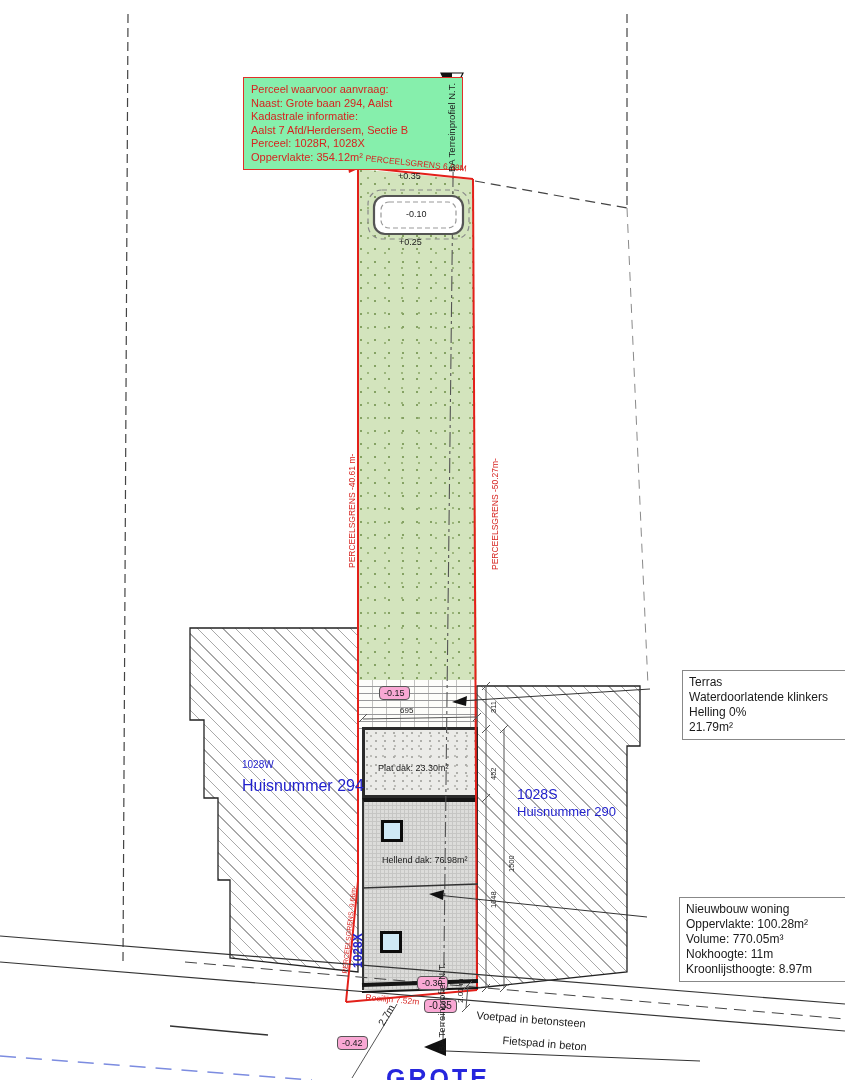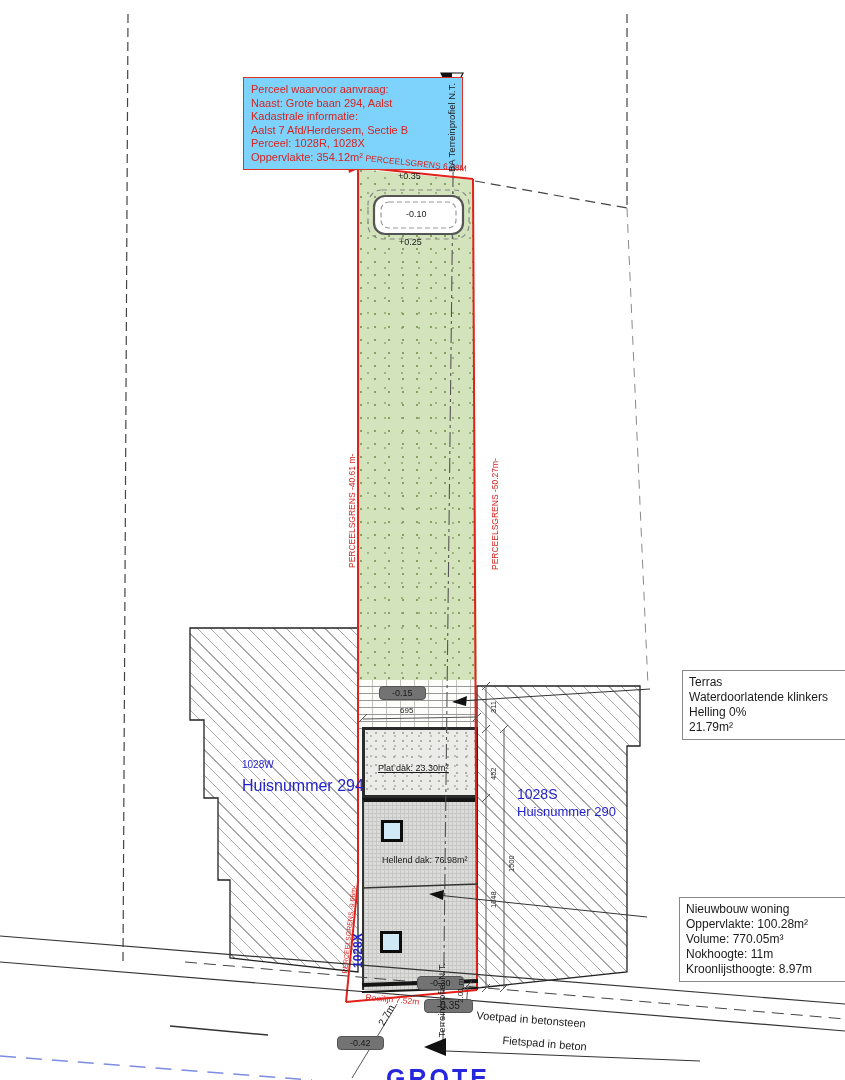--- a/index.html
+++ b/index.html
@@ -3,26 +3,26 @@
 <meta charset="utf-8">
 <style>
   html,body{margin:0;padding:0;background:#fff;}
   #plan{position:relative;width:845px;height:1080px;background:#fff;overflow:hidden;
         font-family:"Liberation Sans",sans-serif;color:#1a1a1a;}
   .lbl{position:absolute;white-space:nowrap;font-size:9px;color:#1a1a1a;}
   .red{color:#d62420;}
   .blue{color:#2222cc;}
   .rot-up{transform:rotate(-90deg);transform-origin:0 0;}
   .lvlbox{position:absolute;font-size:9px;border:1px solid #555;border-radius:4px;
-          background:#737373;padding:0px 12px;line-height:12px;white-space:nowrap;}
+          background:#f9a8d4;padding:0px 4px;line-height:12px;white-space:nowrap;}
   .notebox{position:absolute;background:#fff;border:1px solid #888;padding:4px 6px;
            font-size:12px;line-height:15px;white-space:nowrap;margin-left:32px;}
   .notebox div{white-space:nowrap;}
   #info-box{position:absolute;left:243px;top:77px;width:204px;border:1.5px solid #e03028;
-            padding:5px 7px;color:#d62420;font-size:11px;line-height:13.5px;background:#7dd3fc;}
+            padding:5px 7px;color:#d62420;font-size:11px;line-height:13.5px;background:#86efac;}
   .grass{position:absolute;left:358px;top:167px;width:119px;height:515px;
          background-color:#d3e4bd;
          background-image:radial-gradient(circle at 3px 4px,#85a263 1px,rgba(0,0,0,0) 1.4px),
                           radial-gradient(circle at 10px 11px,#9cb57c .9px,rgba(0,0,0,0) 1.3px);
          background-size:14px 13px,17px 15px;
          clip-path:polygon(0 2px,115px 13px,119px 515px,0 515px);}
   .brick{position:absolute;left:358px;top:680px;width:119px;height:49px;
          background-color:#fdfdfa;
          background-image:repeating-linear-gradient(0deg,#98989a 0 1px,rgba(0,0,0,0) 1px 7px),
                           repeating-linear-gradient(90deg,#c2c2c0 0 1px,rgba(0,0,0,0) 1px 14px);}
@@ -158,21 +158,21 @@
   <div class="dimnum rot-up" style="left:507px;top:872px;">1500</div>
   <div class="dimnum rot-up" style="left:456px;top:1003px;font-size:8px;">2.01 m</div>
   <div class="lbl" style="left:376px;top:1022px;font-size:10px;transform:rotate(-60deg);transform-origin:0 0;">2.7m</div>
 
   <div class="lbl blue" style="left:242px;top:759px;font-size:10px;">1028W</div>
   <div class="lbl blue" style="left:242px;top:777px;font-size:16px;">Huisnummer 294</div>
   <div class="lbl blue" style="left:517px;top:786px;font-size:14px;">1028S</div>
   <div class="lbl blue" style="left:517px;top:804px;font-size:13px;">Huisnummer 290</div>
   <div class="lbl blue rot-up" style="left:351px;top:968px;font-size:12px;font-weight:bold;">1028X</div>
 
-  <div class="lbl" style="left:378px;top:763px;text-decoration:underline;">Plat dak: 23.30m²</div>
+  <div class="lbl" style="left:378px;top:763px;">Plat dak: 23.30m²</div>
   <div class="lbl" style="left:382px;top:855px;">Hellend dak: 76.98m²</div>
 
   <div class="lbl rot-up" style="left:446px;top:172px;font-size:9.5px;">BA Terreinprofiel N.T.</div>
   <div class="lbl rot-up" style="left:436px;top:1052px;font-size:9.5px;">BA Terreinprofiel N.T.</div>
 
   <div class="notebox" style="left:650px;top:670px;width:176px;">
     <div>Terras</div>
     <div>Waterdoorlatende klinkers</div>
     <div>Helling 0%</div>
     <div>21.79m²</div>

